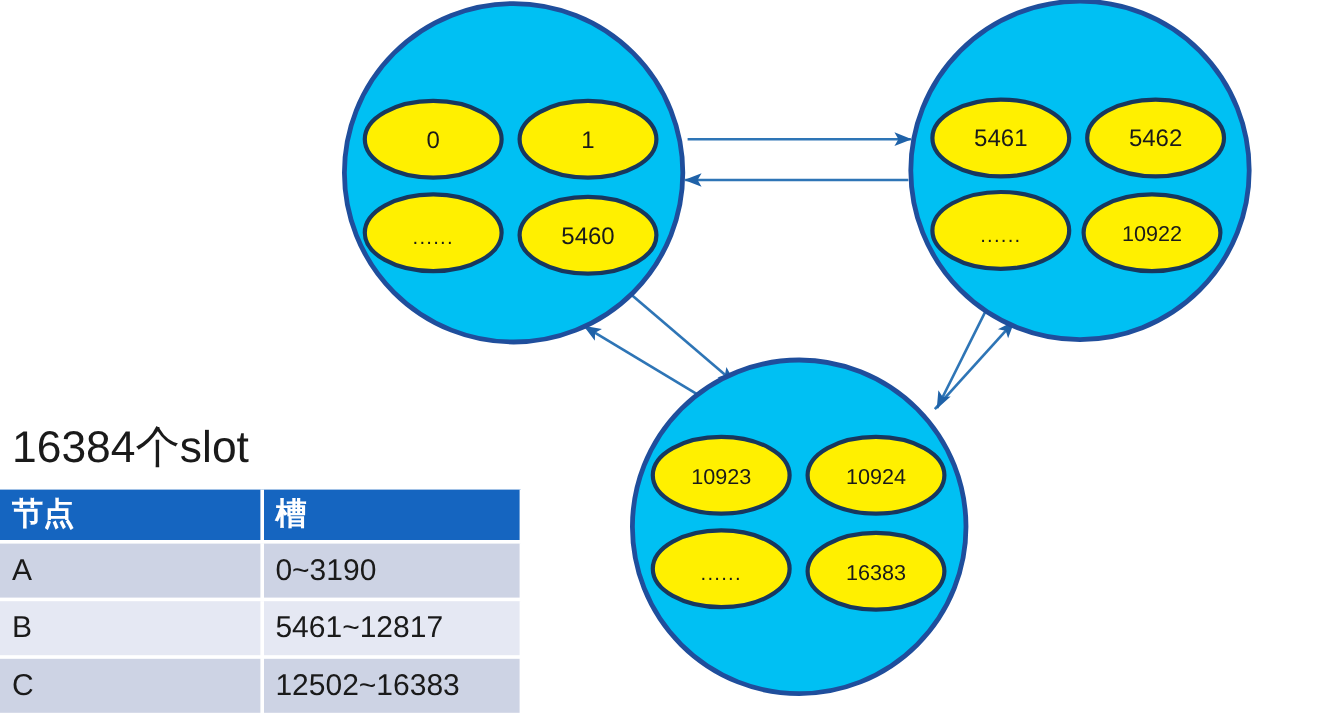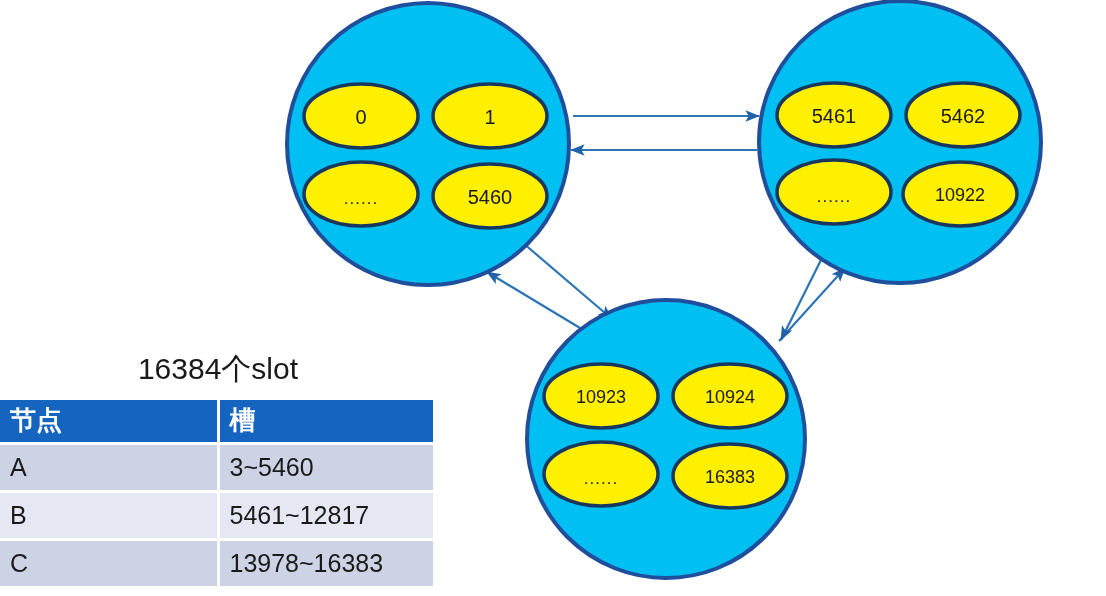--- a/index.html
+++ b/index.html
@@ -58,24 +58,24 @@
   }
 
   
   #slot-table-wrap {
     position: absolute;
     left: 0;
     top: 352px;
     width: 436px;
   }
   #slot-table-caption {
-    font-size: 30px;
+    font-size: 37px;
     color: #1a1a1a;
-    text-align: center;
     letter-spacing: 0px;
+    padding-left: 10px;
     line-height: 1.15;
     font-family: "Liberation Sans", "DejaVu Sans", sans-serif;
   }
   #slot-table {
     margin-top: 13px;
     border-collapse: collapse;
     width: 434px;
     table-layout: fixed;
   }
   #slot-table th, #slot-table td {
@@ -208,27 +208,27 @@
       </colgroup>
       <thead>
         <tr>
           <th>节点</th>
           <th>槽</th>
         </tr>
       </thead>
       <tbody>
         <tr class="row-odd">
           <td>A</td>
-          <td>3~5460</td>
+          <td>0~3190</td>
         </tr>
         <tr class="row-even">
           <td>B</td>
           <td>5461~12817</td>
         </tr>
         <tr class="row-odd">
           <td>C</td>
-          <td>13978~16383</td>
+          <td>12502~16383</td>
         </tr>
       </tbody>
     </table>
   </div>
 
 </div>
 
 </body></html>

